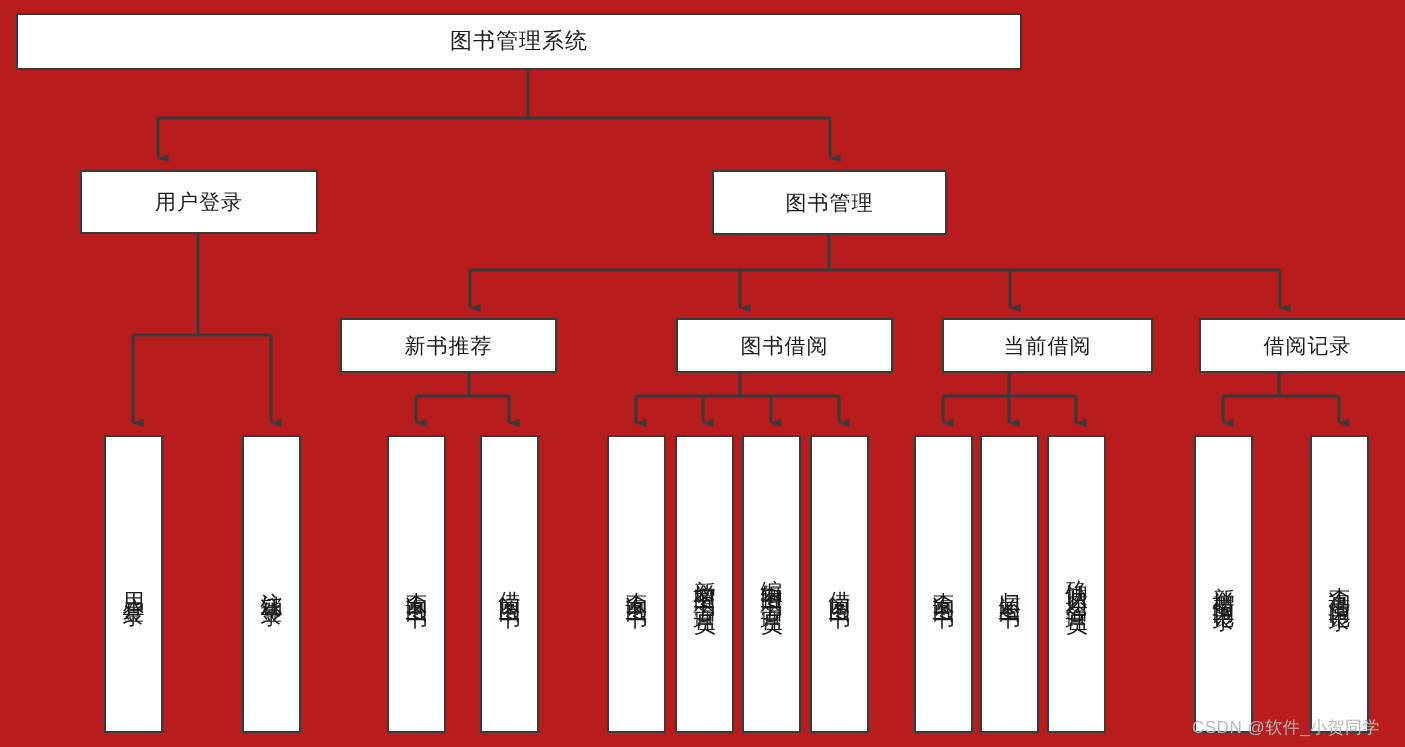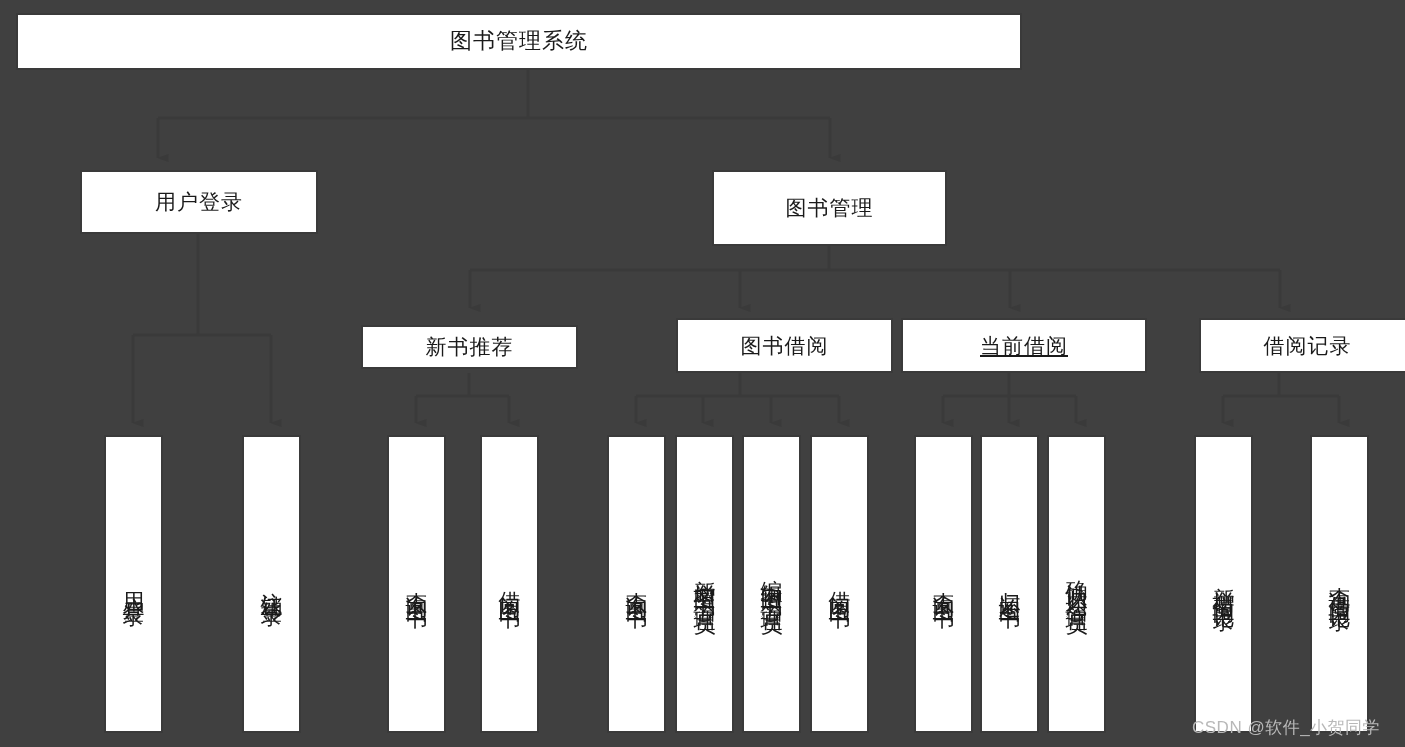--- a/index.html
+++ b/index.html
@@ -8,21 +8,21 @@
     padding: 0;
     background: #ffffff;
   }
   body {
     font-family: "Liberation Sans", "DejaVu Sans", sans-serif;
   }
   #diagram-root {
     position: relative;
     width: 1405px;
     height: 747px;
-    background: #404040;
+    background: #b91c1c;
     overflow: hidden;
   }
   #edge-layer {
     position: absolute;
     left: 0;
     top: 0;
     width: 1405px;
     height: 747px;
     pointer-events: none;
   }
@@ -123,31 +123,31 @@
     </g>
   </svg>
 
   <div class="node node-h node-root" style="left:16px; top:13px; width:1006px; height:57px;">
     <span>图书管理系统</span>
   </div>
 
   <div class="node node-h" style="left:80px; top:170px; width:238px; height:64px;">
     <span>用户登录</span>
   </div>
-  <div class="node node-h" style="left:712px; top:170px; width:235px; height:76px;">
+  <div class="node node-h" style="left:712px; top:170px; width:235px; height:65px;">
     <span>图书管理</span>
   </div>
 
-  <div class="node node-h" style="left:361px; top:318px; width:217px; height:44px;margin-top:7px;">
+  <div class="node node-h" style="left:340px; top:318px; width:217px; height:55px;">
     <span>新书推荐</span>
   </div>
   <div class="node node-h" style="left:632px; top:318px; width:217px; height:55px;margin-left:44px;">
     <span>图书借阅</span>
   </div>
-  <div class="node node-h" style="left:901px; top:318px; width:246px; height:55px;text-decoration:underline;">
+  <div class="node node-h" style="left:942px; top:318px; width:211px; height:55px;">
     <span>当前借阅</span>
   </div>
   <div class="node node-h" style="left:1199px; top:318px; width:217px; height:55px;">
     <span>借阅记录</span>
   </div>
 
   <div class="node node-v" style="left:104px; top:435px; width:59px; height:298px;">
     <span class="vtext">用户登录</span>
   </div>
   <div class="node node-v" style="left:242px; top:435px; width:59px; height:298px;">

